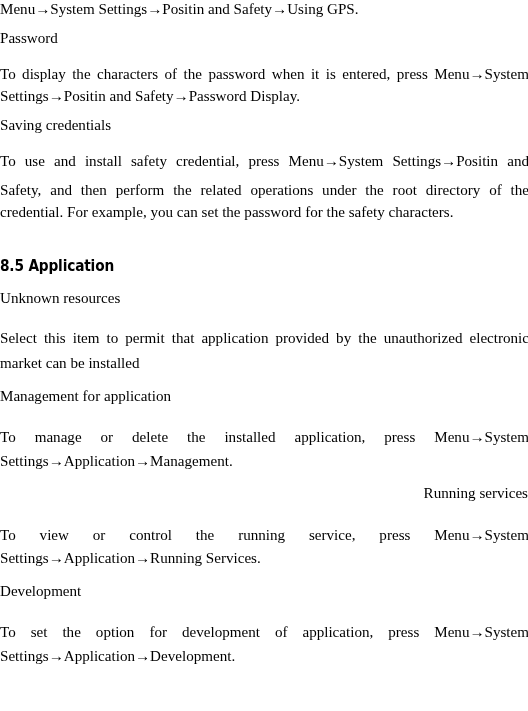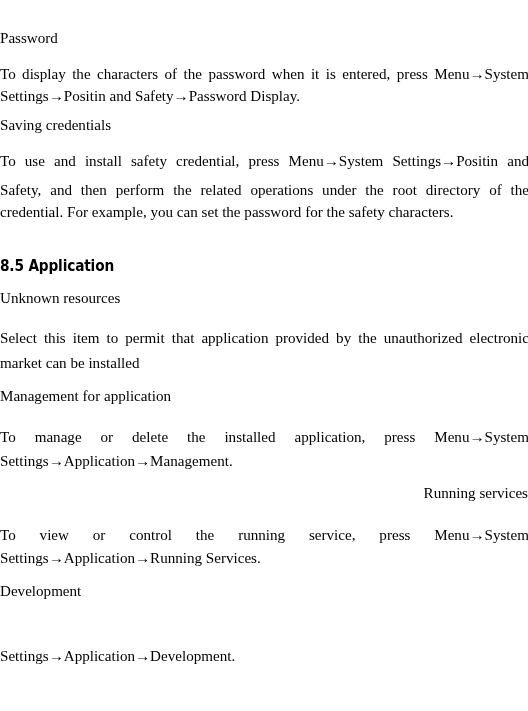--- a/index.html
+++ b/index.html
@@ -75,20 +75,21 @@
     text-align: center;
     font-size: 15.1px;
     line-height: 15.1px;
   }
 </style>
 </head>
 <body>
 
 <div id="page">
 
+  <div class="line" style="top:2px;">Menu→System Settings→Positin and Safety→Using GPS.</div>
 
   <div class="line" style="top:31px;">Password</div>
 
   <div class="para j-last lh-top" style="top:60px;">To display the characters of the password when it is entered, press Menu→System</div>
   <div class="line" style="top:89px;">Settings→Positin and Safety→Password Display.</div>
 
   <div class="line" style="top:118px;font-family:Liberation Serif, serif;">Saving credentials</div>
 
   <div class="para j-last lh-top" style="top:147px;">To use and install safety credential, press Menu→System Settings→Positin and</div>
   <div class="para j-last lh-top" style="top:176px;">Safety, and then perform the related operations under the root directory of the</div>
@@ -102,16 +103,17 @@
 
   <div class="line" style="top:389px;">Management for application</div>
   <div class="para j-last lh-bot" style="top:421px;">To manage or delete the installed application, press Menu→System</div>
   <div class="line" style="top:454px;">Settings→Application→Management.</div>
 
   <div class="line" style="top:486px;text-align:right;">Running services</div>
   <div class="para j-last lh-bot" style="top:519px;">To view or control the running service, press Menu→System</div>
   <div class="line" style="top:551px;">Settings→Application→Running Services.</div>
 
   <div class="line" style="top:584px;">Development</div>
+  <div class="para j-last lh-bot" style="top:616px;">To set the option for development of application, press Menu→System</div>
   <div class="line" style="top:649px;">Settings→Application→Development.</div>
 
 
 </div>
 
 </body></html>

